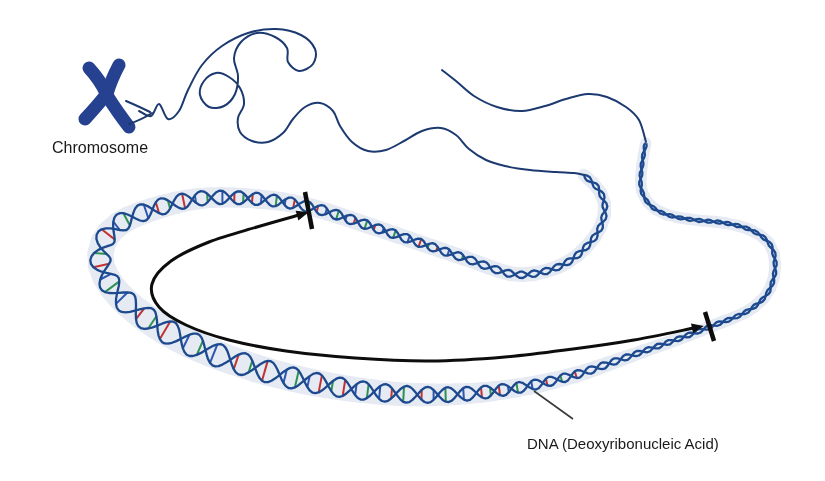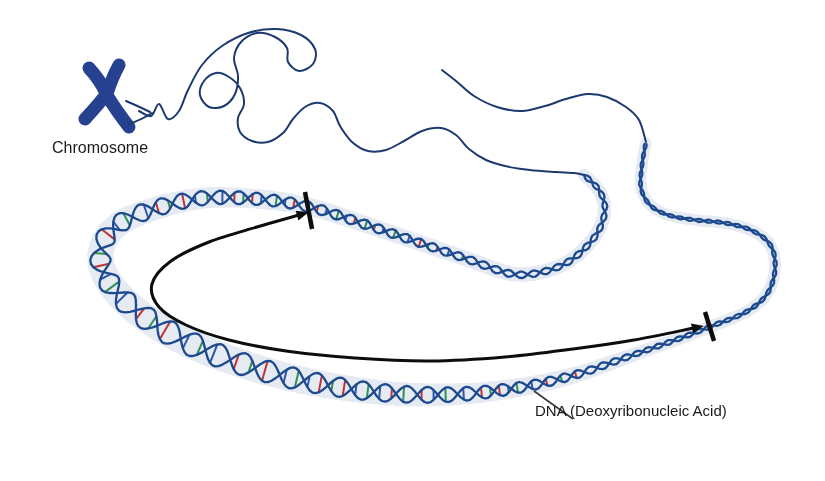--- a/index.html
+++ b/index.html
@@ -6,21 +6,21 @@
     --c-chromosome:#26418f; --c-fiber:#1c3a70; --c-band:#e5eaf3;
     --c-strand:#1d4a8e; --c-arrow:#0d0d0d; --c-text:#1a1a1a; --c-bg:#ffffff;
   }
   html,body{margin:0;padding:0;background:#fff;}
   .stage{position:relative;width:825px;height:481px;background:var(--c-bg);overflow:hidden;
          font-family:"Liberation Sans", sans-serif;color:var(--c-text);padding-left:16px;}
   .stage svg{position:absolute;left:0;top:0;}
   .lbl{position:absolute;white-space:nowrap;color:var(--c-text);}
   #label-chromosome{left:52px;top:139px;font-size:16px;}
   #label-gene{left:202px;top:274px;font-size:26px;font-weight:bold;letter-spacing:0.5px;}
-  #label-dna{left:527px;top:402px;font-size:15px;margin-left:8px;}
+  #label-dna{left:527px;top:435px;font-size:15px;}
 </style>
 </head>
 <body>
 
 <div class="stage">
 
   <svg id="art" width="825" height="481" viewBox="0 0 825 481">
 
     <path id="guide" fill="none" stroke="none" d="M584,175C586.5,177.5 595.5,184.5 599,190C602.5,195.5 604.8,201.7 605,208C605.2,214.3 602.8,221.8 600,228C597.2,234.2 593.3,239.3 588,245C582.7,250.7 575.7,257.5 568,262C560.3,266.5 551.3,270.0 542,272C532.7,274.0 524.0,276.0 512,274C500.0,272.0 485.3,265.2 470,260C454.7,254.8 436.7,248.7 420,243C403.3,237.3 388.3,232.0 370,226C351.7,220.0 328.7,211.5 310,207C291.3,202.5 275.5,200.5 258,199C240.5,197.5 221.3,196.7 205,198C188.7,199.3 173.8,203.0 160,207C146.2,211.0 131.5,216.0 122,222C112.5,228.0 106.3,235.3 103,243C99.7,250.7 99.5,259.5 102,268C104.5,276.5 110.7,285.7 118,294C125.3,302.3 135.2,310.3 146,318C156.8,325.7 169.3,333.2 183,340C196.7,346.8 211.8,353.2 228,359C244.2,364.8 261.7,370.3 280,375C298.3,379.7 318.0,383.8 338,387C358.0,390.2 379.3,392.8 400,394C420.7,395.2 441.7,395.2 462,394C482.3,392.8 502.7,390.3 522,387C541.3,383.7 560.0,379.2 578,374C596.0,368.8 613.3,361.8 630,356C646.7,350.2 664.3,344.0 678,339C691.7,334.0 700.7,330.5 712,326C723.3,321.5 736.8,317.3 746,312C755.2,306.7 762.2,301.0 767,294C771.8,287.0 774.3,278.0 775,270C775.7,262.0 774.7,252.5 771,246C767.3,239.5 760.7,234.8 753,231C745.3,227.2 734.7,224.8 725,223C715.3,221.2 704.5,221.3 695,220C685.5,218.7 675.5,217.5 668,215C660.5,212.5 654.5,209.5 650,205C645.5,200.5 642.3,194.7 641,188C639.7,181.3 641.2,172.7 642,165C642.8,157.3 645.3,145.8 646,142"></path>
 

